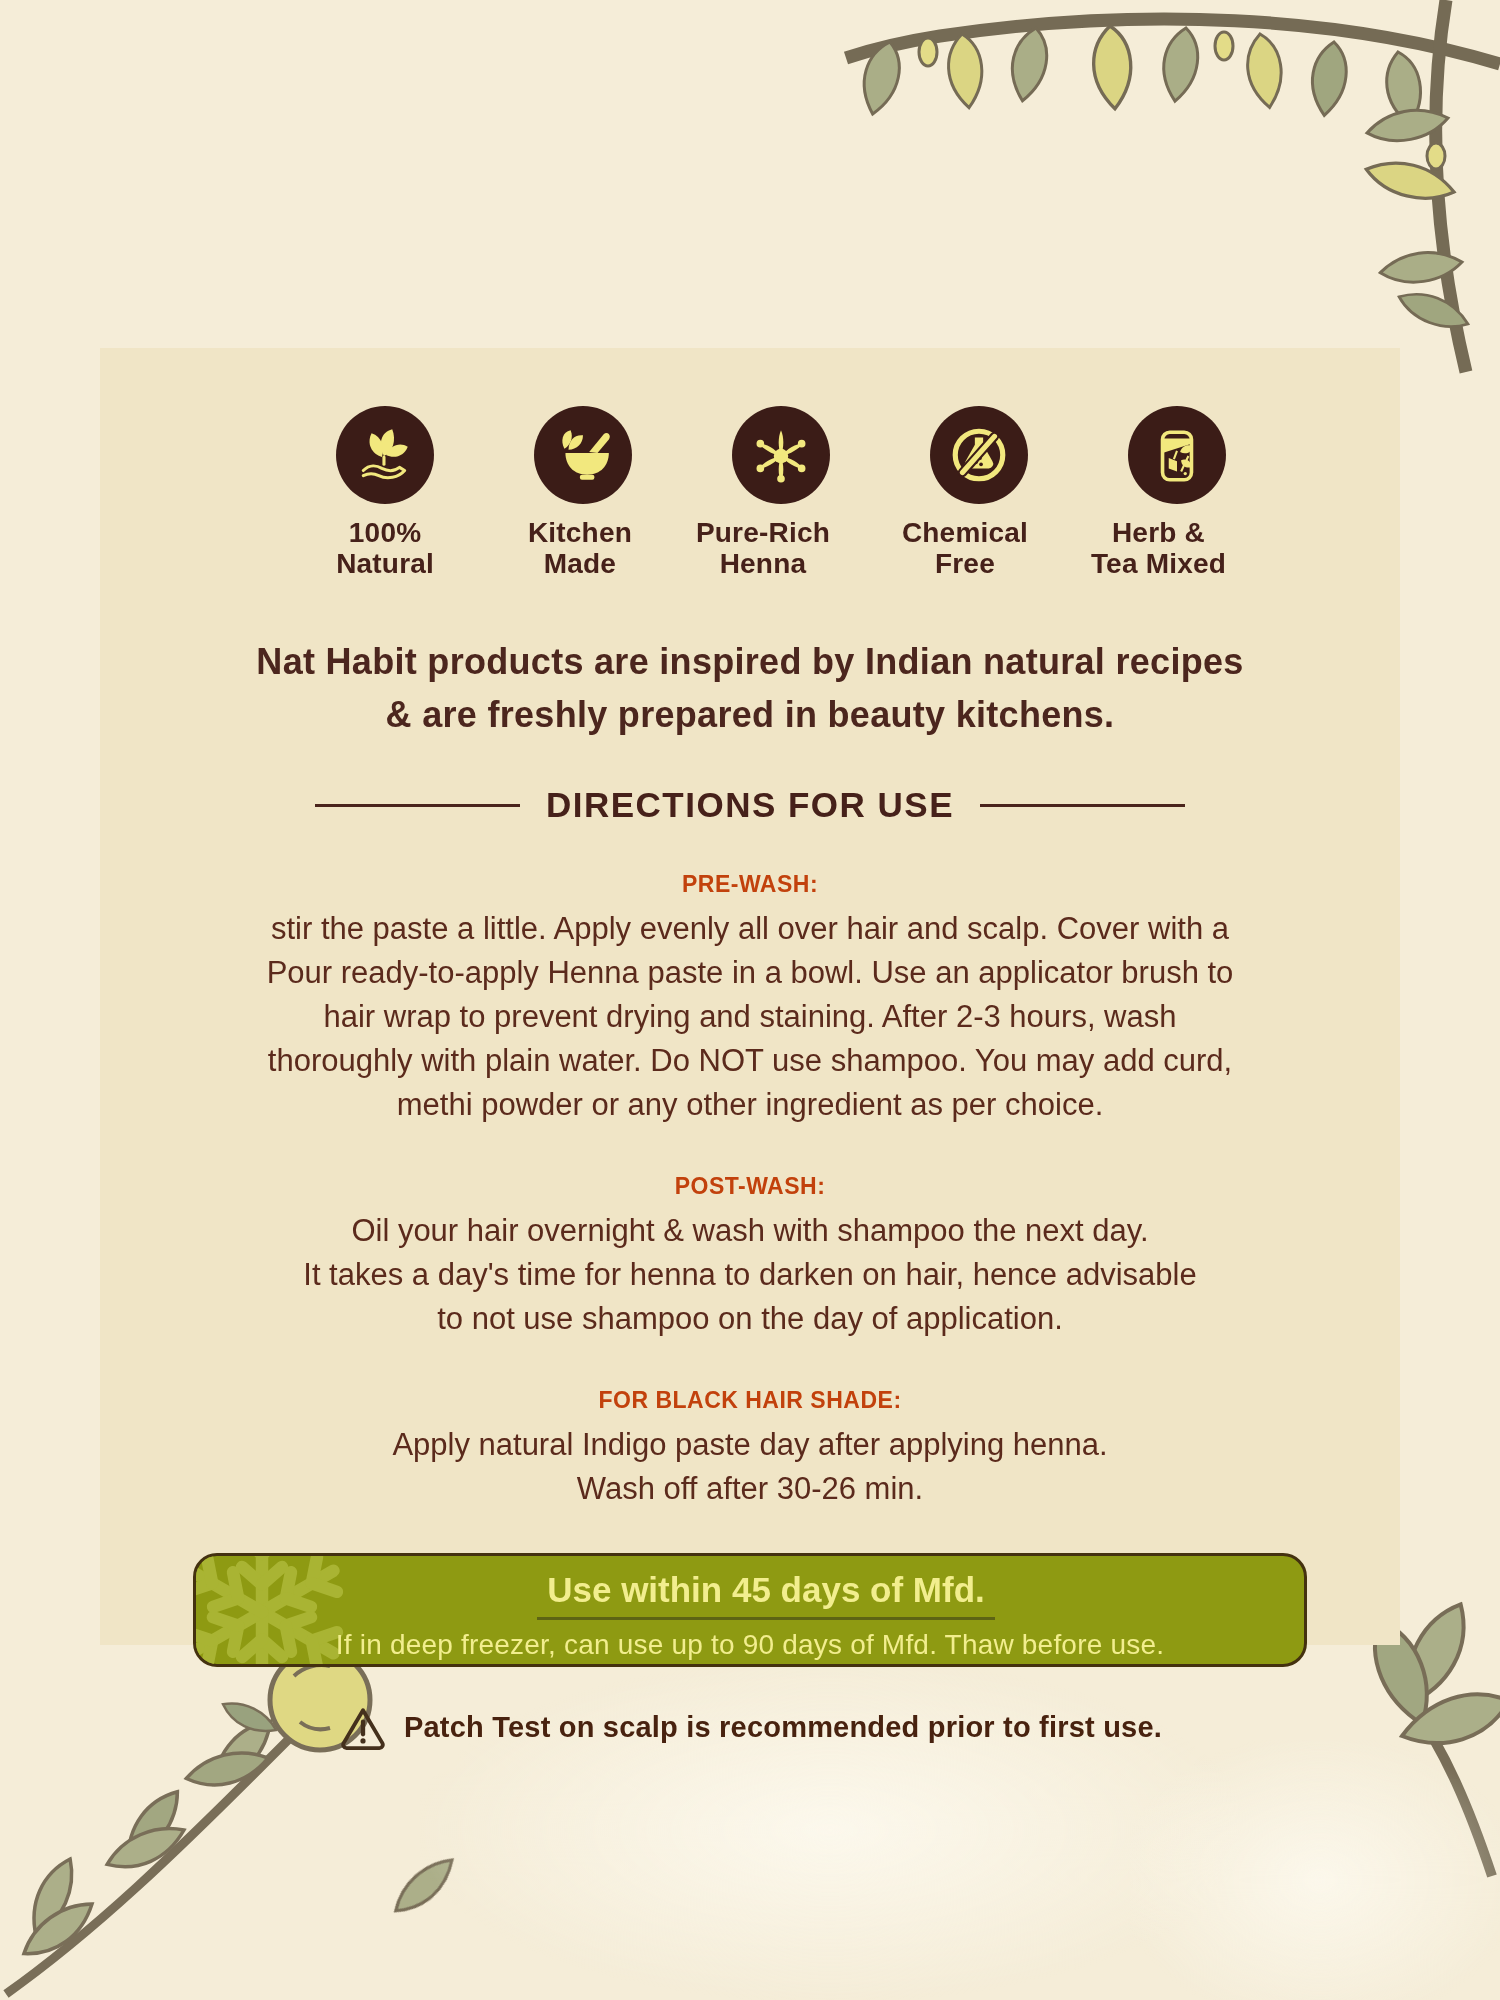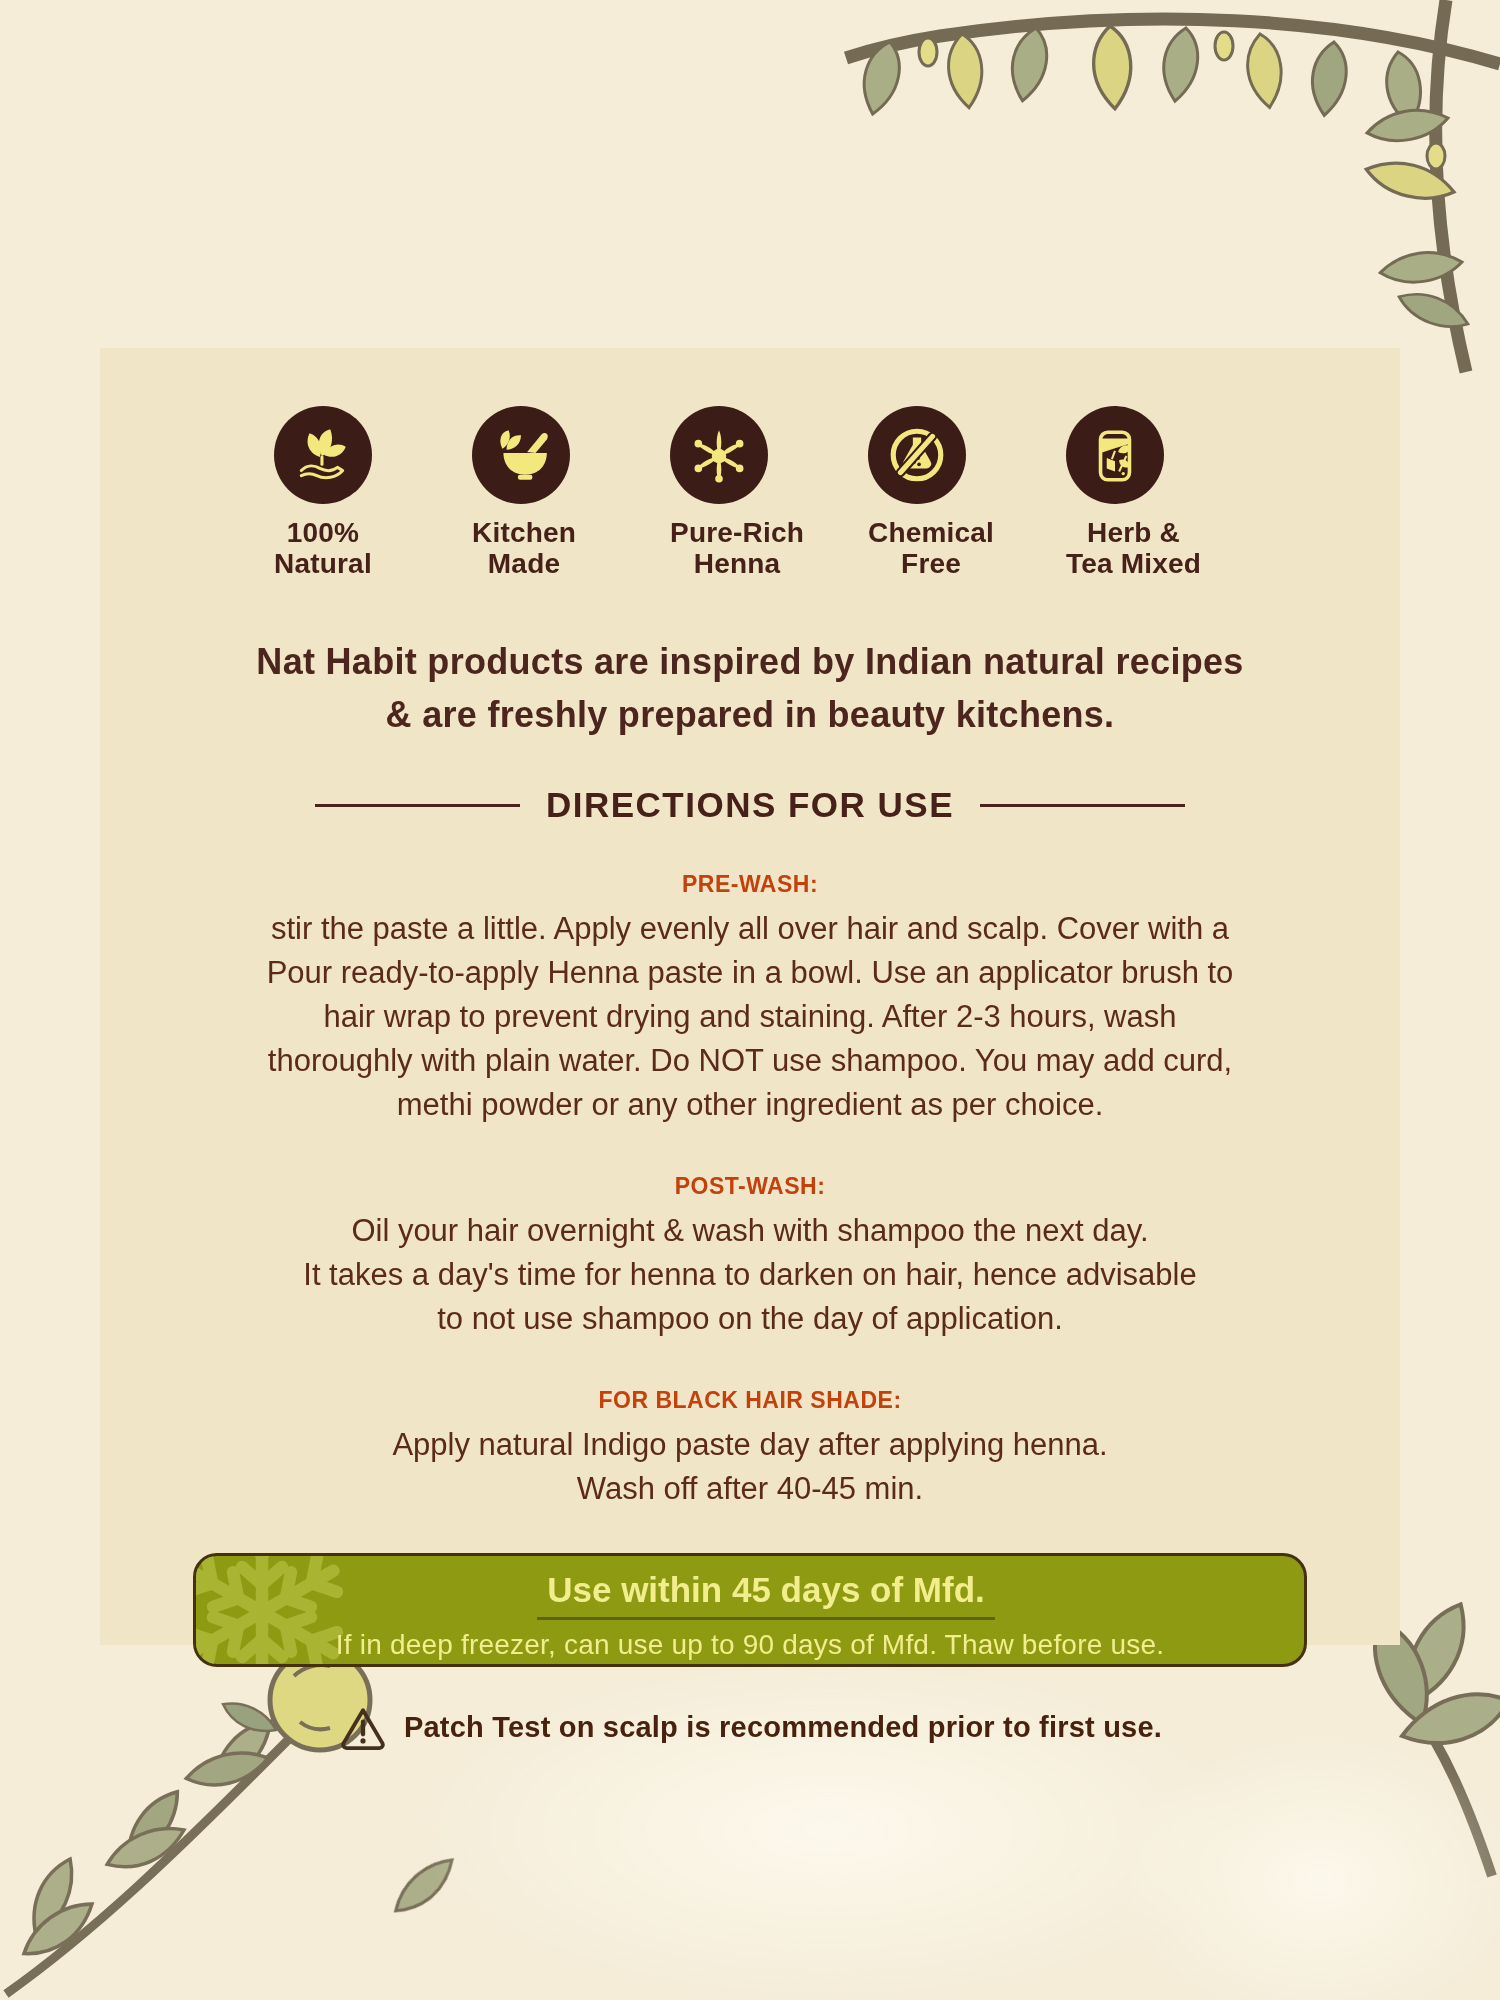--- a/index.html
+++ b/index.html
@@ -17,21 +17,21 @@
        background:radial-gradient(ellipse at center,rgba(253,250,240,0.85),rgba(253,250,240,0) 72%);}
   .lp2{left:1130px;top:1740px;width:380px;height:280px;
        background:radial-gradient(ellipse at center,rgba(253,250,240,0.8),rgba(253,250,240,0) 75%);}
 
   .panel{
     position:absolute;left:100px;top:348px;width:1300px;height:1297px;
     background:#f0e5c6;box-sizing:border-box;padding-top:58px;
   }
 
   .badges{display:flex;justify-content:center;gap:38px;}
-  .badge{width:160px;display:flex;flex-direction:column;align-items:flex-start;}
+  .badge{width:160px;display:flex;flex-direction:column;align-items:flex-end;}
   .badge-circle{
     width:98px;height:98px;border-radius:50%;background:#3b1c17;
     display:flex;align-items:center;justify-content:center;flex:none;
   }
   .badge-label{
     margin-top:13px;text-align:center;font-size:28px;font-weight:bold;
     color:#46211a;line-height:31px;letter-spacing:0.2px;white-space:nowrap;
   }
 
   .tagline{margin-top:56px;text-align:center;font-size:36px;font-weight:bold;
@@ -262,21 +262,21 @@
     <div class="section">
       <div class="sec-title">POST-WASH:</div>
       <div class="sec-line">Oil your hair overnight &amp; wash with shampoo the next day.</div>
       <div class="sec-line">It takes a day's time for henna to darken on hair, hence advisable</div>
       <div class="sec-line">to not use shampoo on the day of application.</div>
     </div>
 
     <div class="section">
       <div class="sec-title">FOR BLACK HAIR SHADE:</div>
       <div class="sec-line">Apply natural Indigo paste day after applying henna.</div>
-      <div class="sec-line">Wash off after 40-45 min.</div>
+      <div class="sec-line">Wash off after 30-26 min.</div>
     </div>
 
     <div class="banner">
       <svg class="banner-snowflake" width="200" height="200" viewBox="0 0 160 160">
         <g stroke="#a9b433" stroke-width="10" stroke-linecap="round" fill="none">
           <g>
             <line x1="80" y1="80" x2="80" y2="14"></line>
             <line x1="80" y1="34" x2="64" y2="20"></line>
               <line x1="80" y1="34" x2="96" y2="20"></line>
             <line x1="80" y1="58" x2="64" y2="44"></line>

